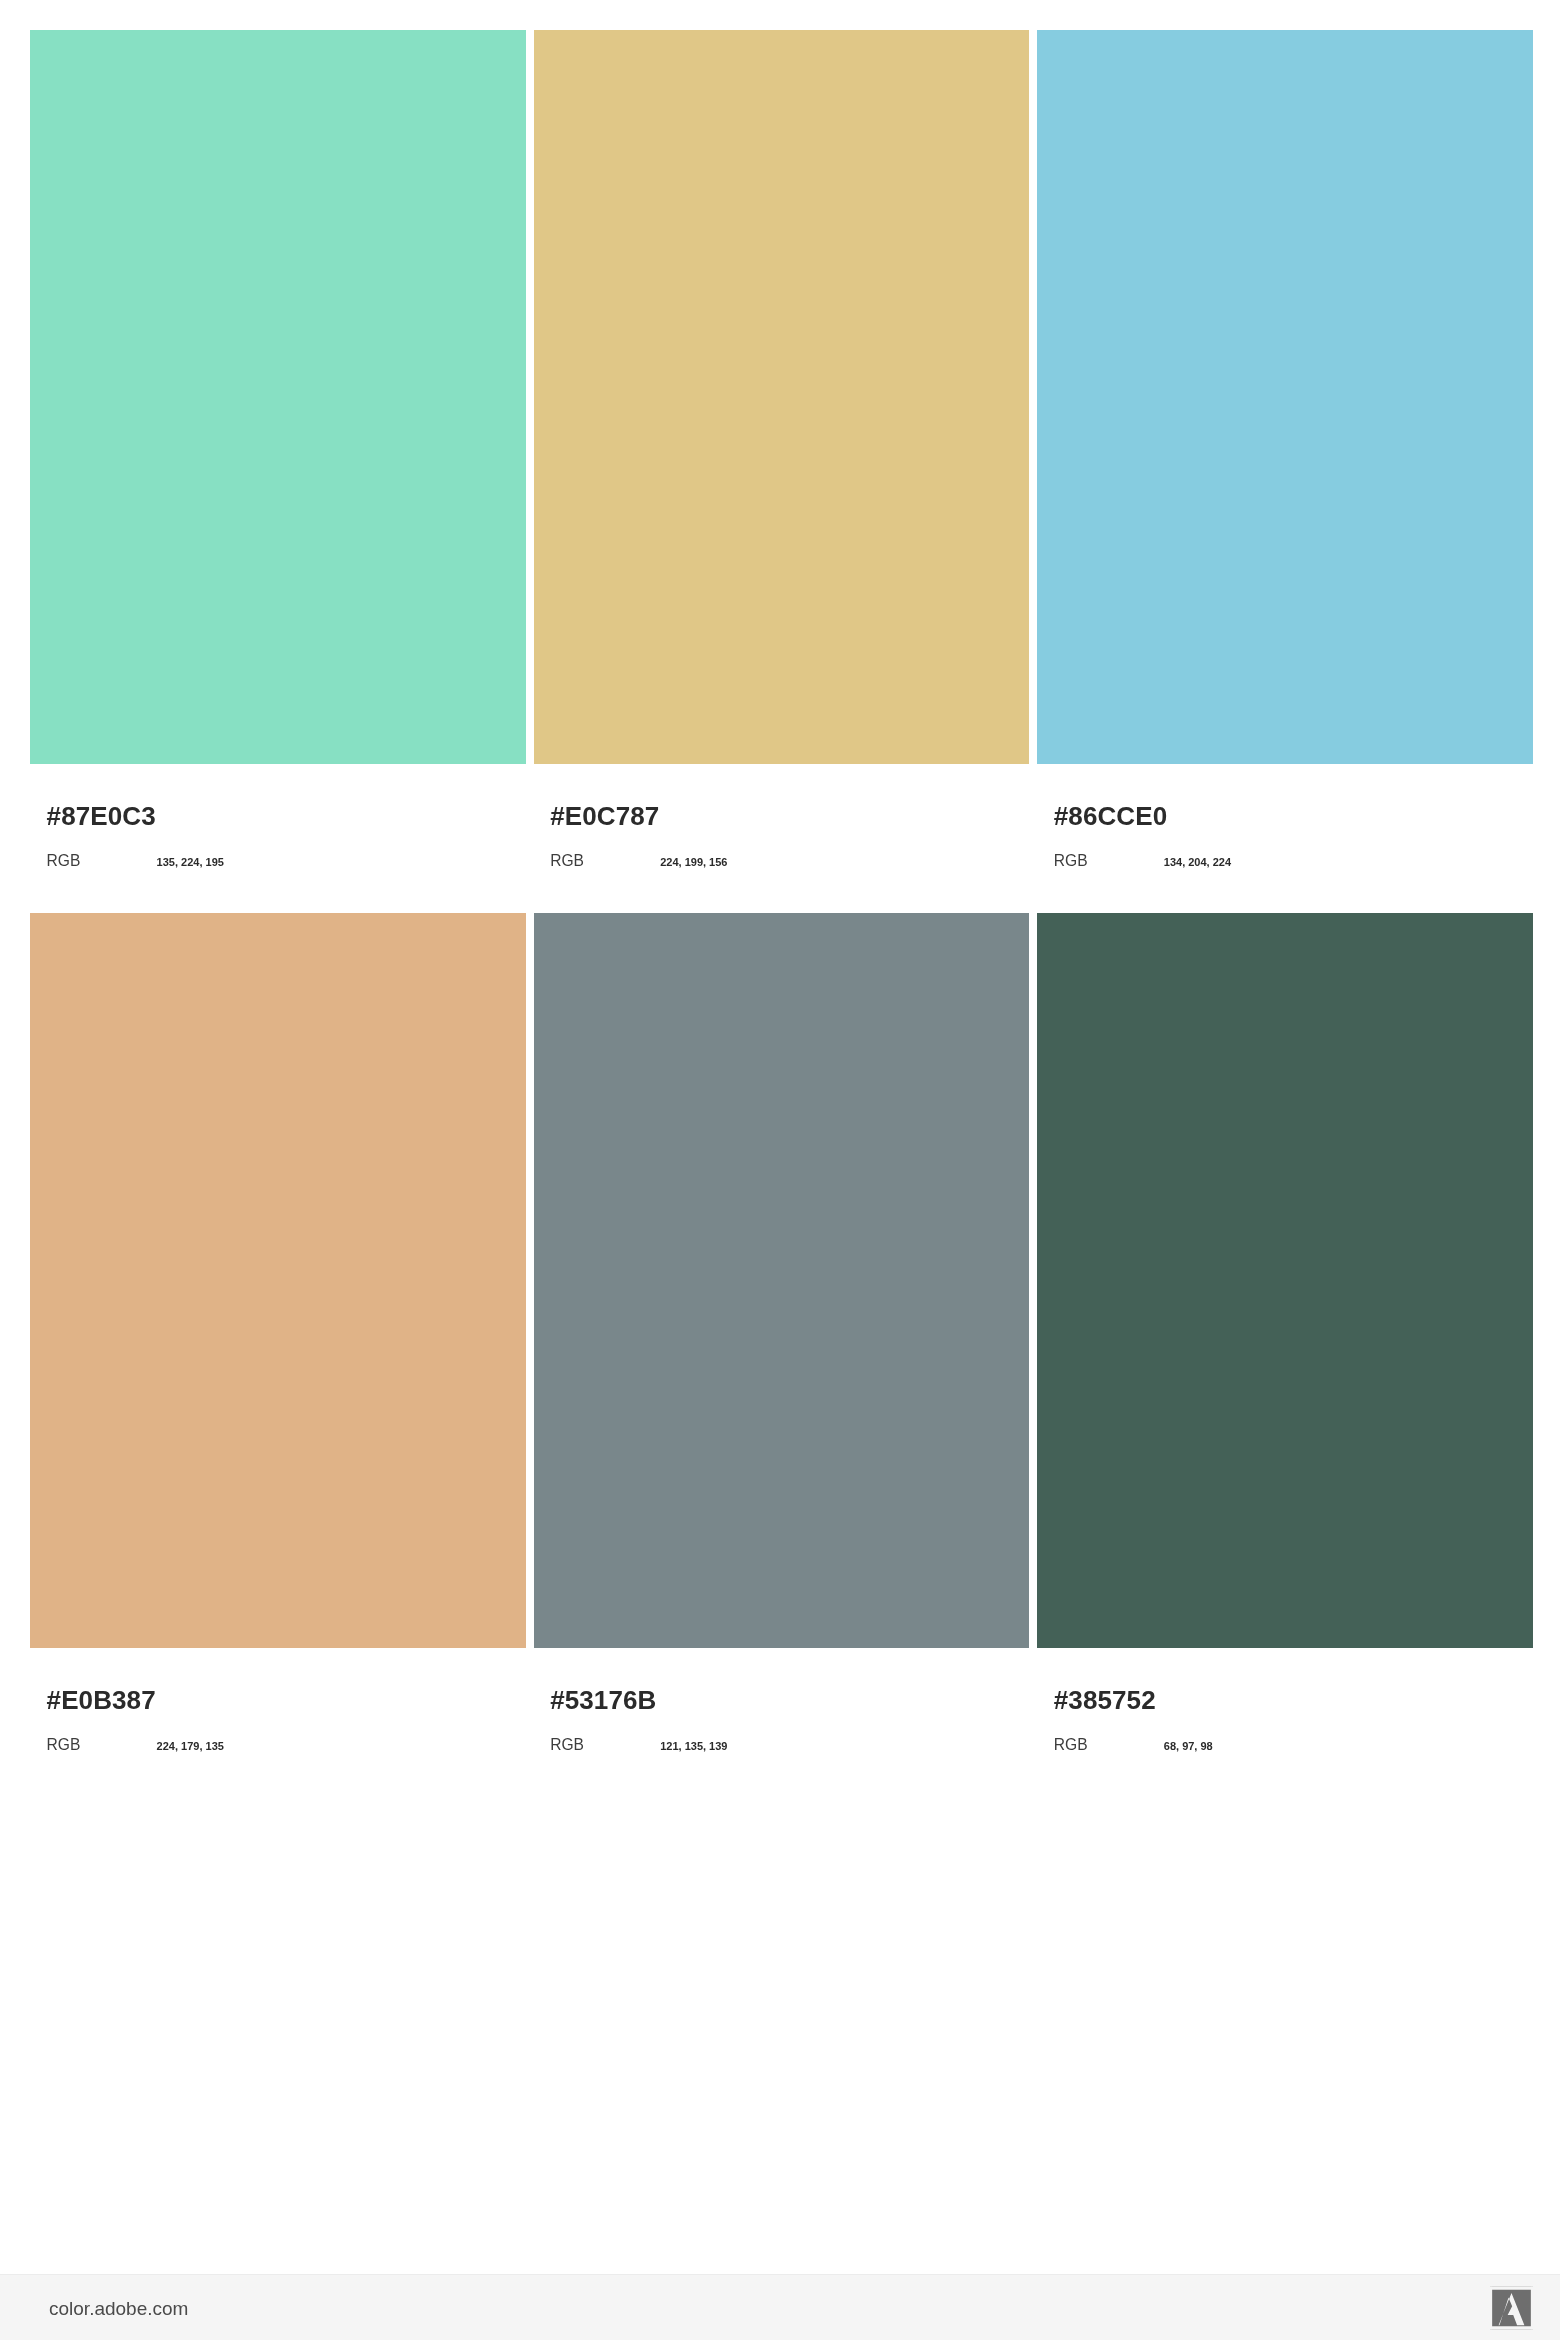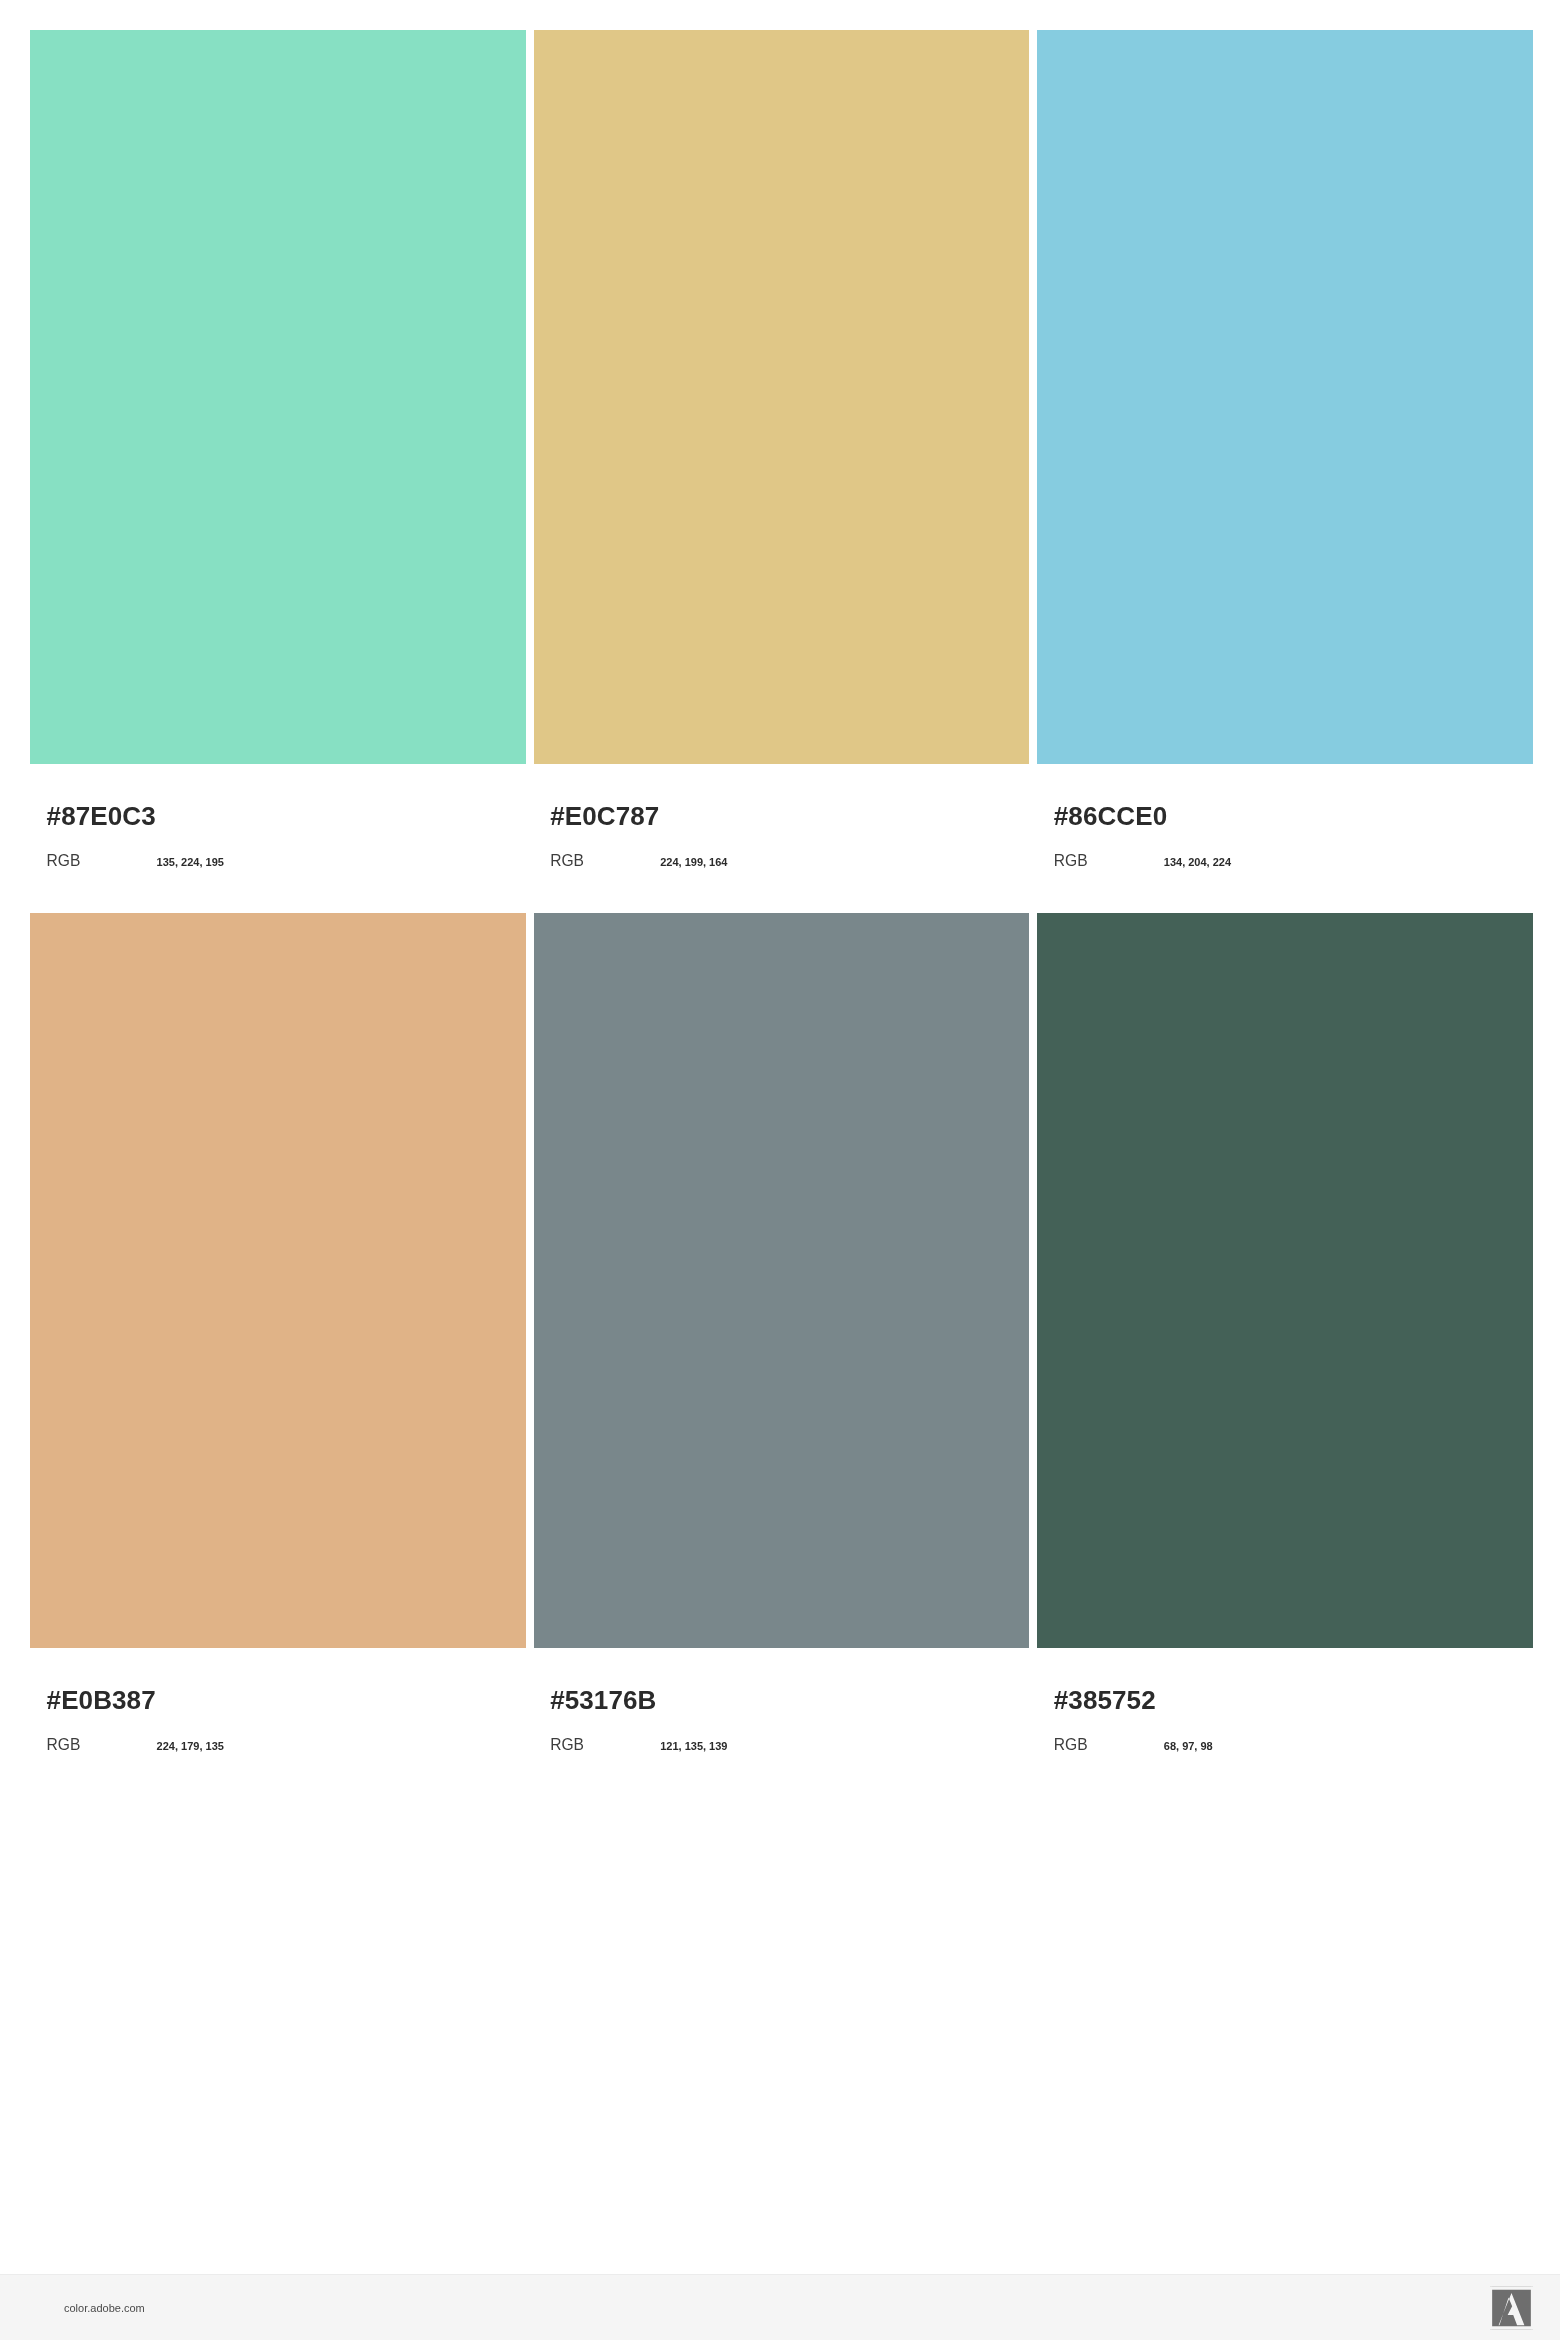--- a/index.html
+++ b/index.html
@@ -101,24 +101,24 @@
     right: 0;
     top: 2274px;
     height: 66px;
     background: #f5f5f5;
     border-top: 1px solid #ececec;
     box-sizing: border-box;
   }
 
   .footer-url {
     position: absolute;
-    left: 64px;
+    left: 49px;
     top: 50%;
     transform: translateY(-50%);
-    font-size: 11px;
+    font-size: 19px;
     color: #4a4a4a;
     line-height: 1;
     white-space: nowrap;
   }
 
   .footer-logo {
     position: absolute;
     right: 27px;
     top: 50%;
     transform: translateY(-50%);
@@ -146,21 +146,21 @@
           </div>
         </div>
       </div>
 
       <div class="swatch-cell">
         <div class="swatch-chip" style="background:#E0C787"></div>
         <div class="swatch-info">
           <div class="hex-label">#E0C787</div>
           <div class="rgb-line">
             <span class="rgb-key">RGB</span>
-            <span class="rgb-value">224, 199, 164</span>
+            <span class="rgb-value">224, 199, 156</span>
           </div>
         </div>
       </div>
 
       <div class="swatch-cell">
         <div class="swatch-chip" style="background:#86CCE0"></div>
         <div class="swatch-info">
           <div class="hex-label">#86CCE0</div>
           <div class="rgb-line">
             <span class="rgb-key">RGB</span>

